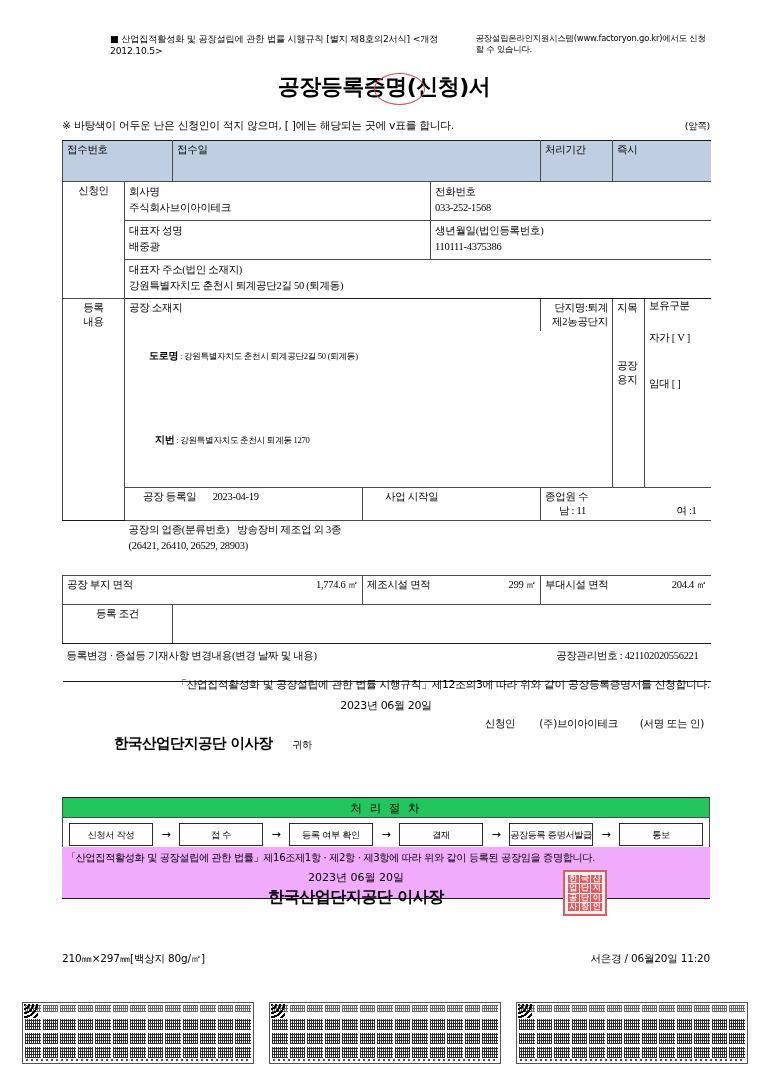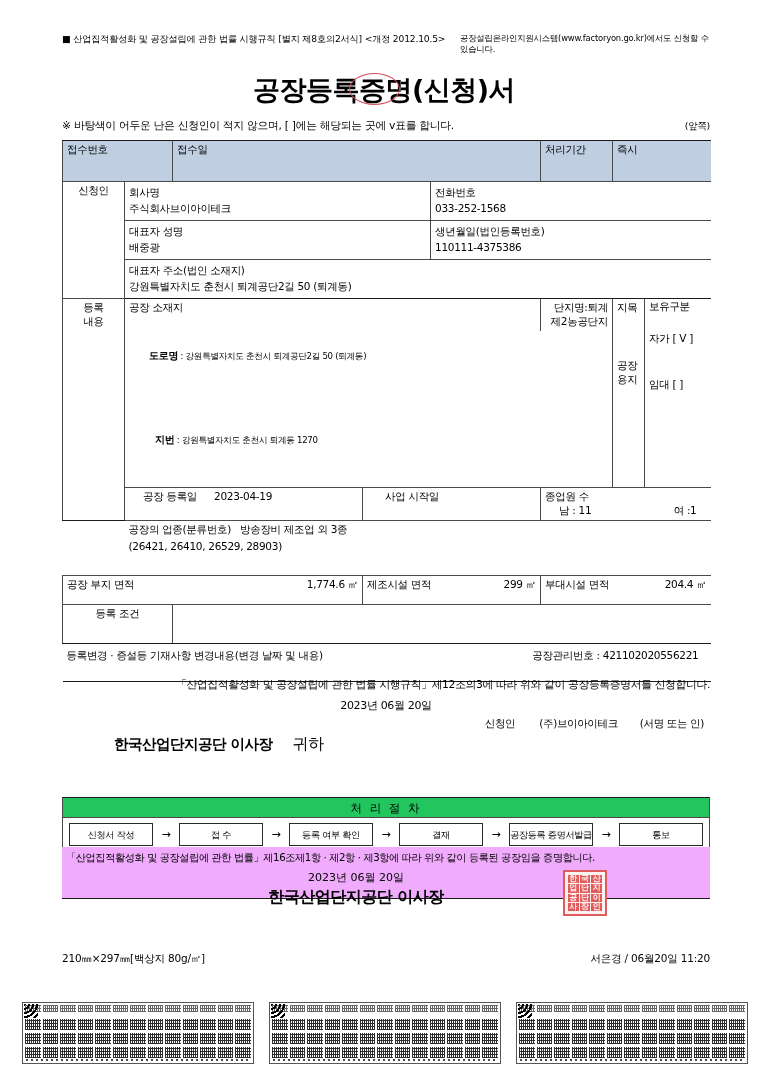--- a/index.html
+++ b/index.html
@@ -29,40 +29,41 @@
     width: 648px;
     display: flex;
     justify-content: space-between;
     align-items: flex-start;
   }
   .top-header-left {
     font-size: 9.2px;
     line-height: 1.35;
     width: 390px;
     letter-spacing: -0.2px;
+    margin-left: 48px;
   }
   .top-header-right {
     font-size: 8.4px;
     line-height: 1.35;
     width: 250px;
     text-align: left;
     letter-spacing: -0.2px;
   }
 
   
   .title-wrap {
     position: absolute;
     left: 0; top: 72px;
     width: 768px;
     text-align: center;
   }
   .doc-title {
     display: inline-block;
     position: relative;
-    font-size: 27px;
+    font-size: 22px;
     font-weight: bold;
     letter-spacing: -0.5px;
   }
   .title-circle {
     position: absolute;
     left: 96px;
     top: 1px;
     width: 49px;
     height: 30px;
     border: 1.4px solid #d8505a;
@@ -84,20 +85,21 @@
   .notice-right { font-size: 9.5px; }
 
   
   .main-table {
     position: absolute;
     left: 62px; top: 140px;
     width: 648px;
     border-collapse: collapse;
     table-layout: fixed;
     font-size: 10.5px;
+    font-family: Liberation Serif, serif;
   }
   .main-table td {
     border: 0.8px solid #4a4a4a;
     padding: 2px 4px;
     vertical-align: top;
     letter-spacing: -0.3px;
   }
   .tbl-top    { border-top: 1.6px solid #1a1a1a !important; }
   .tbl-bottom { border-bottom: 1.6px solid #1a1a1a !important; }
   .noleft  { border-left: none !important; }
@@ -156,21 +158,21 @@
     display: flex;
     align-items: baseline;
     padding-left: 52px;
     gap: 20px;
   }
   .statement .recipient {
     font-size: 14.5px;
     font-weight: bold;
     letter-spacing: -0.5px;
   }
-  .statement .honorific { font-size: 16px; }
+  .statement .honorific { font-size: 10px; }
 
   
   .attach-table {
     position: absolute;
     left: 62px; top: 760px;
     width: 648px;
     border-collapse: collapse;
     table-layout: fixed;
     font-size: 10.5px;
   }

